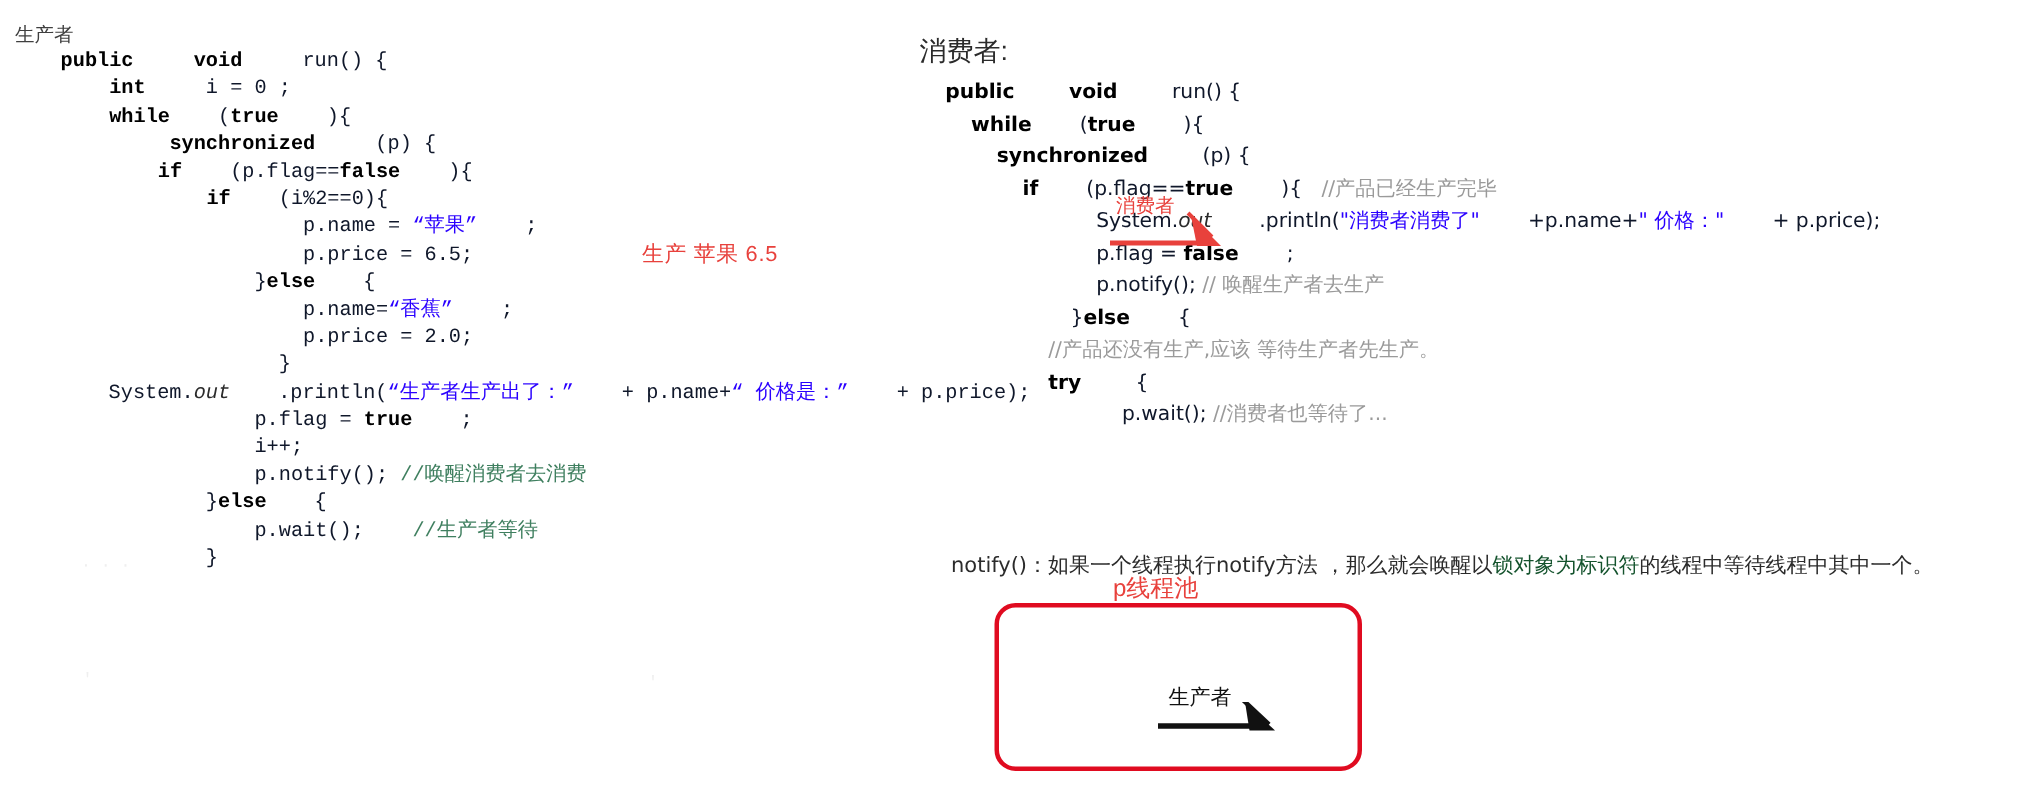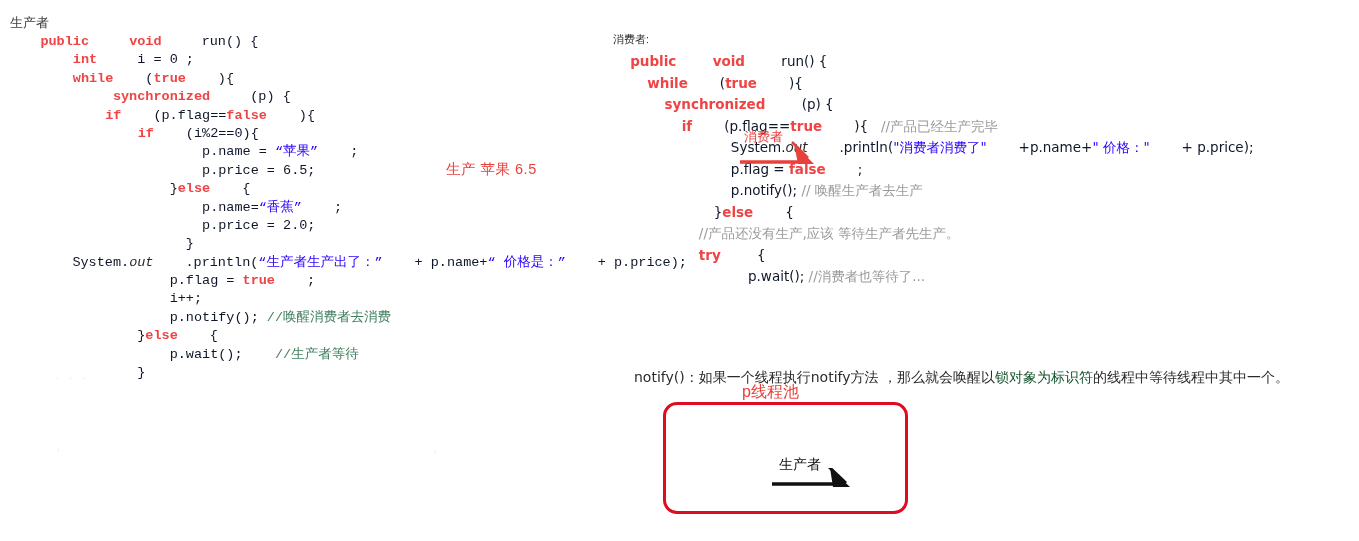--- a/index.html
+++ b/index.html
@@ -28,49 +28,48 @@
     left: 8px; top: 33px;
     font-family: "Liberation Mono", monospace;
     font-size: 13.5px;
     line-height: 18.4px;
     color: #2b2b2b;
   }
   #producer-code .ln { display: block; height: 18.4px; }
 
   
   #consumer-label {
-    left: 613px; top: 32px;
-    font-size: 11px;
+    left: 613px; top: 22px;
+    font-size: 18px;
     color: #2b2b2b;
     text-align: right;
   }
   #consumer-code {
     left: 613px; top: 51px;
     font-family: "DejaVu Sans", sans-serif;
     font-size: 13.5px;
     line-height: 21.5px;
     color: #2b2b2b;
   }
   #consumer-code .ln { display: block; height: 21.5px; }
 
   
-  .kw   { color: #ef4444; font-weight: bold; }
+  .kw   { color: #000000; font-weight: bold; }
   .str  { color: #2a00ff; }
   .cmt-green { color: #3f7f5f; }
   .cmt-gray  { color: #9a9a9a; }
   .plain { color: #0f172a; margin-left: 32px; }
   .it   { font-style: italic; font-weight: normal; }
 
   
   #ann-produce {
     left: 428px; top: 160px;
     font-size: 14.5px;
     color: #e8413c;
     letter-spacing: 0.5px;
-    margin-left: 18px;
   }
   #ann-consumer-text {
     left: 744px; top: 128px;
     font-size: 13px;
     color: #e8413c;
   }
   #ann-consumer-arrow {
     left: 738px; top: 140px;
     width: 90px; height: 30px;
   }

